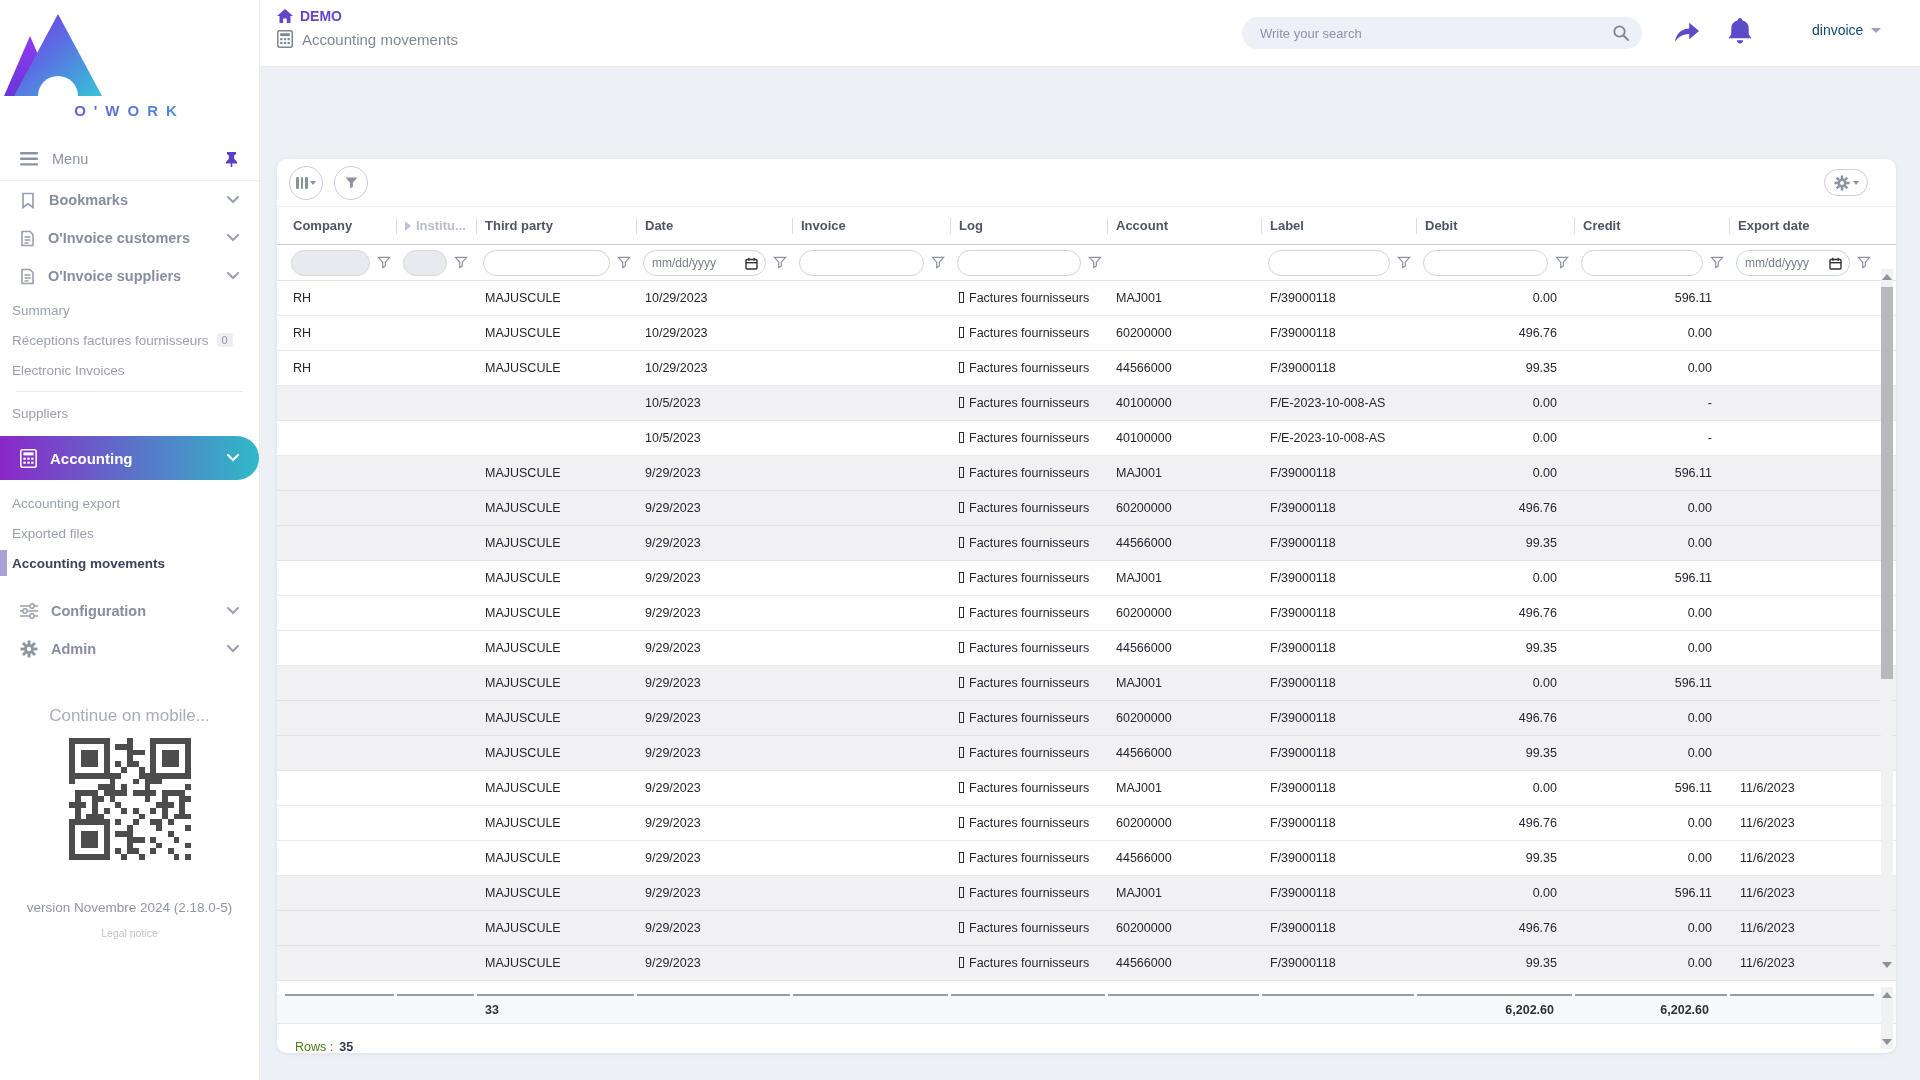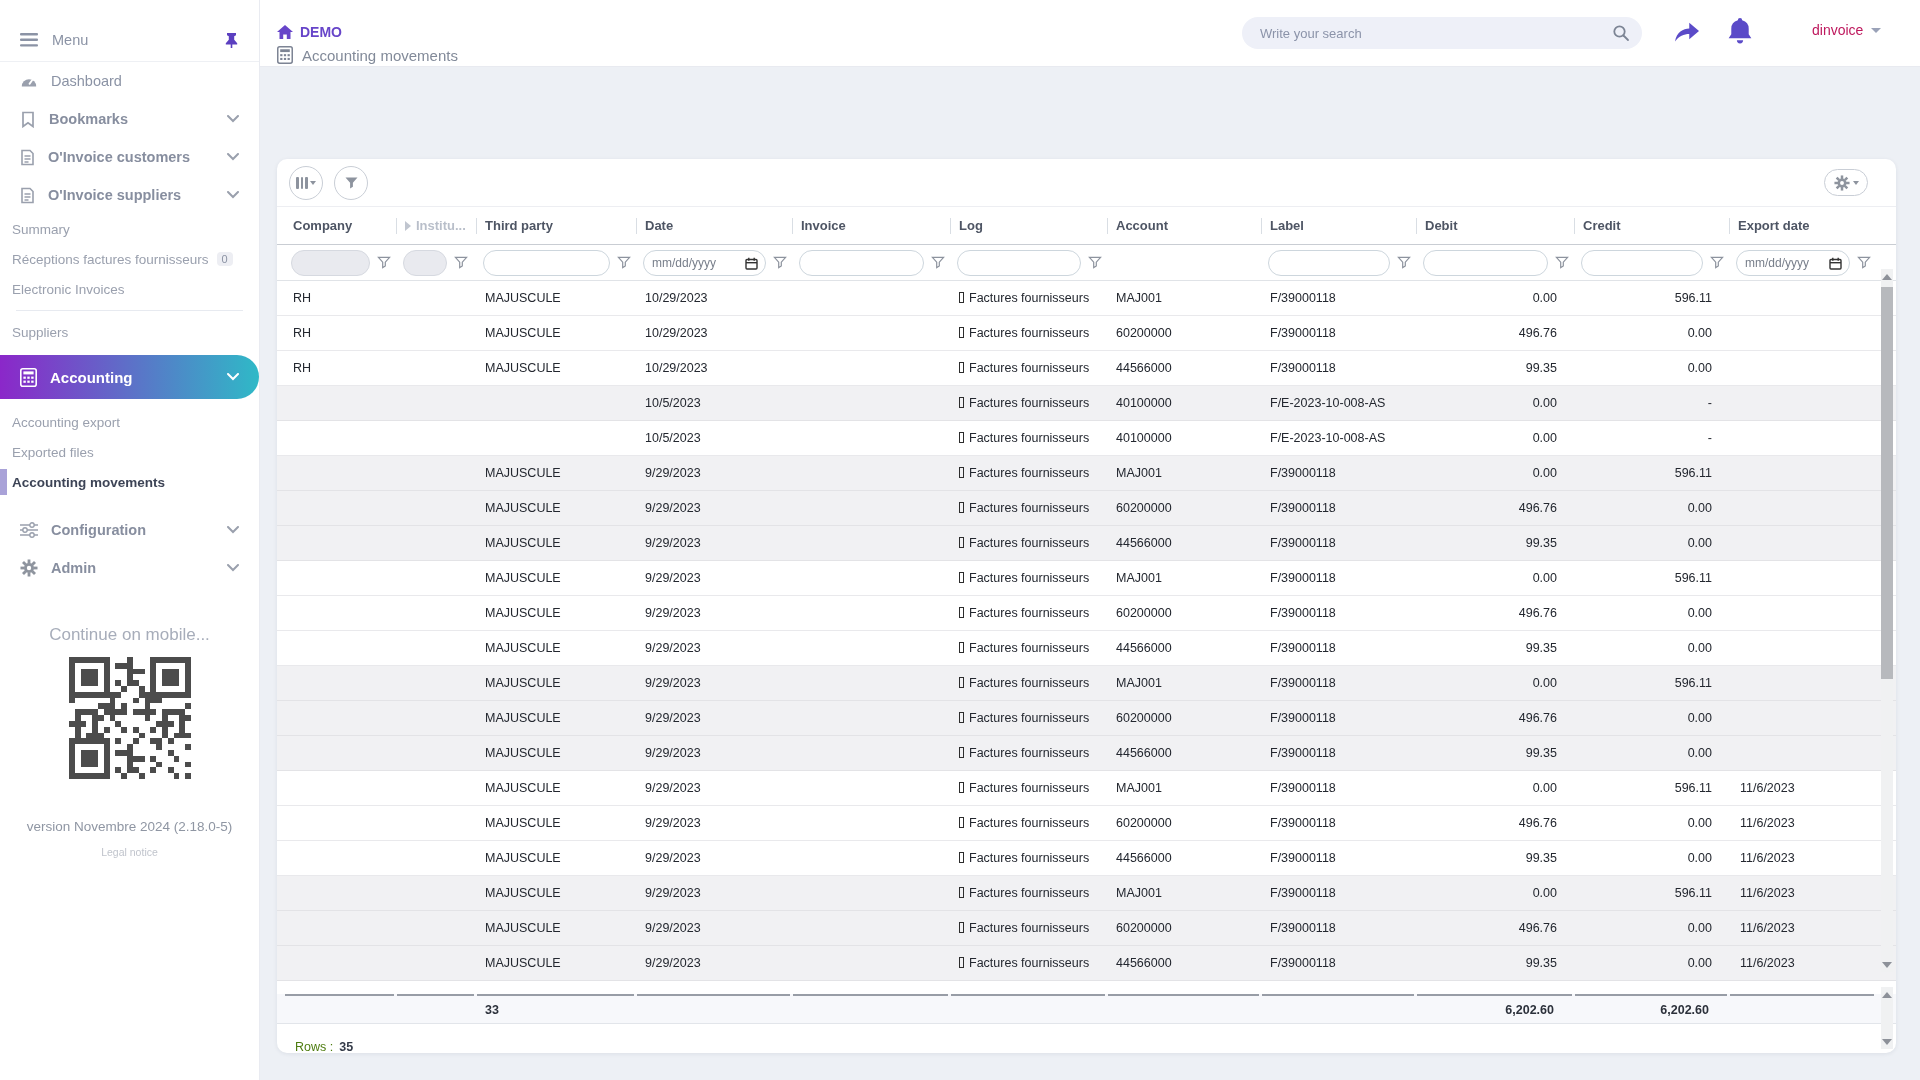--- a/index.html
+++ b/index.html
@@ -24,28 +24,28 @@
   .acc-pill { display:flex; align-items:center; gap:13px; height:44px; margin:8px 0; padding:0 20px; color:#fff; font-size:15px; font-weight:bold;
     background:linear-gradient(90deg,#8b27c9,#2fb9c7); border-radius:0 28px 28px 0; cursor:pointer; }
   .acc-pill .chev { margin-left:auto; }
   .mobile-hint { text-align:center; color:#a7adba; font-size:17px; margin-top:38px; }
   .qr-box { display:block; margin:12px auto 0; }
   .version { text-align:center; color:#8f96a3; font-size:13.5px; margin-top:40px; }
   .legal { text-align:center; color:#c0c4cc; font-size:10.5px; margin-top:12px; }
 
   
   .topbar { position:absolute; left:260px; right:0; top:0; height:67px; background:#fff; border-bottom:1px solid #e8eaf0; }
-  .crumbs { position:absolute; left:17px; top:24px; }
+  .crumbs { position:absolute; left:17px; top:8px; }
   .crumb1 { display:flex; align-items:center; gap:7px; color:#6745c9; font-weight:bold; font-size:14px; }
   .crumb2 { display:flex; align-items:center; gap:9px; color:#828a99; font-size:15px; margin-top:6px; }
   .searchbar { position:absolute; left:982px; top:17px; width:400px; height:32px; background:#eef0f8; border-radius:16px; display:flex; align-items:center; padding:0 12px 0 18px; }
   .searchbar input { flex:1; border:none; outline:none; background:transparent; font-size:13px; color:#444; font-family:"Liberation Sans",sans-serif; }
   .searchbar input::placeholder { color:#8b93a9; }
   .top-ico { position:absolute; top:16px; cursor:pointer; }
-  .userbox { position:absolute; left:1552px; top:22px; display:flex; align-items:center; gap:8px; color:#be185d; font-size:14px; cursor:pointer; }
+  .userbox { position:absolute; left:1552px; top:22px; display:flex; align-items:center; gap:8px; color:#0c4a6e; font-size:14px; cursor:pointer; }
   .caret { width:0; height:0; border-left:5px solid transparent; border-right:5px solid transparent; border-top:5px solid #9aa2b8; }
 
   
   .content { position:absolute; left:260px; top:67px; right:0; bottom:0; background:#edf0f5; }
   .card { position:absolute; left:17px; top:92px; width:1619px; height:894px; background:#fff; border-radius:10px; box-shadow:0 1px 4px rgba(30,40,60,.08); }
   .toolbar { position:relative; height:48px; border-bottom:1px solid #edeef2; }
   .round-btn { position:absolute; top:7px; width:34px; height:34px; border:1px solid #c9ced6; border-radius:50%; background:#fff; display:flex; align-items:center; justify-content:center; gap:2px; cursor:pointer; }
   .gear-btn { position:absolute; top:10px; right:28px; width:44px; height:27px; border:1px solid #c9ced6; border-radius:14px; background:#fff; display:flex; align-items:center; justify-content:center; gap:3px; cursor:pointer; }
   .cbar { width:2.5px; height:12px; background:#8d939e; border-radius:1px; }
   .mini-caret { width:0; height:0; border-left:3.5px solid transparent; border-right:3.5px solid transparent; border-top:4px solid #8d939e; }
@@ -89,41 +89,52 @@
   .vscroll2 { position:absolute; left:1604px; top:828px; width:12px; height:62px; background:#f0f1f2; }
 
   svg { display:block; }
 </style>
 </head>
 <body>
 
 <div class="page">
 
   <div class="sidebar">
+    <div class="logo-wrap">
+      <svg width="104" height="88" viewBox="0 0 104 88">
+        <defs>
+          <linearGradient id="lg1" x1="0" y1="0" x2="1" y2="1">
+            <stop offset="0" stop-color="#7a2ced"></stop>
+              <stop offset="1" stop-color="#35c4d6"></stop>
+          </linearGradient>
+          <linearGradient id="lg2" x1="0" y1="0" x2="0" y2="1">
+            <stop offset="0" stop-color="#8d3cf2"></stop>
+              <stop offset="1" stop-color="#6a35d8"></stop>
+          </linearGradient>
+        </defs>
+        <path d="M30 24 L56 84 H4 Z" fill="url(#lg2)"></path>
+        <path d="M58 2 L102 84 H14 Z" fill="url(#lg1)"></path>
+        <path d="M38 84 a20 20 0 0 1 40 0 Z" fill="#ffffff"></path>
+      </svg>
+      <div class="brand-text">O'WORK</div>
+    </div>
 
     <div class="menu-row">
       <svg width="18" height="14" viewBox="0 0 18 14">
         <rect width="18" height="2.4" rx="1" fill="#8b93a5"></rect>
           <rect y="5.6" width="18" height="2.4" rx="1" fill="#8b93a5"></rect>
           <rect y="11.2" width="18" height="2.4" rx="1" fill="#8b93a5"></rect>
       </svg>
       <span>Menu</span>
       <svg class="pin" width="15" height="16" viewBox="0 0 15 16">
         <path d="M3 1 h9 v2.2 l-1.8 1 v3.6 l3 3.4 v1.4 H1.8 v-1.4 l3-3.4 V4.2 L3 3.2 Z" fill="#5b3fc0"></path>
         <rect x="6.7" y="12" width="1.6" height="4" fill="#5b3fc0"></rect>
       </svg>
     </div>
 
-    <div class="s-item light">
-      <svg width="18" height="16" viewBox="0 0 20 16">
-        <path d="M2 14 a8 8 0 0 1 16 0 z" fill="#9aa0ad"></path>
-        <rect x="9" y="5" width="2" height="7" rx="1" fill="#ffffff" transform="rotate(35 10 12)"></rect>
-      </svg>
-      <span>Dashboard</span>
-    </div>
 
     <div class="s-item">
       <svg width="16" height="17" viewBox="0 0 16 17">
         <path d="M3 1.5 h10 v14 l-5-3.8 -5 3.8 z" fill="none" stroke="#9aa0ad" stroke-width="1.7"></path>
       </svg>
       <span>Bookmarks</span>
       <svg class="chev" width="12" height="8" viewBox="0 0 12 8">
         <path d="M1 1 l5 5 5-5" fill="none" stroke="#9aa0ad" stroke-width="2" stroke-linecap="round"></path>
       </svg>
     </div>

